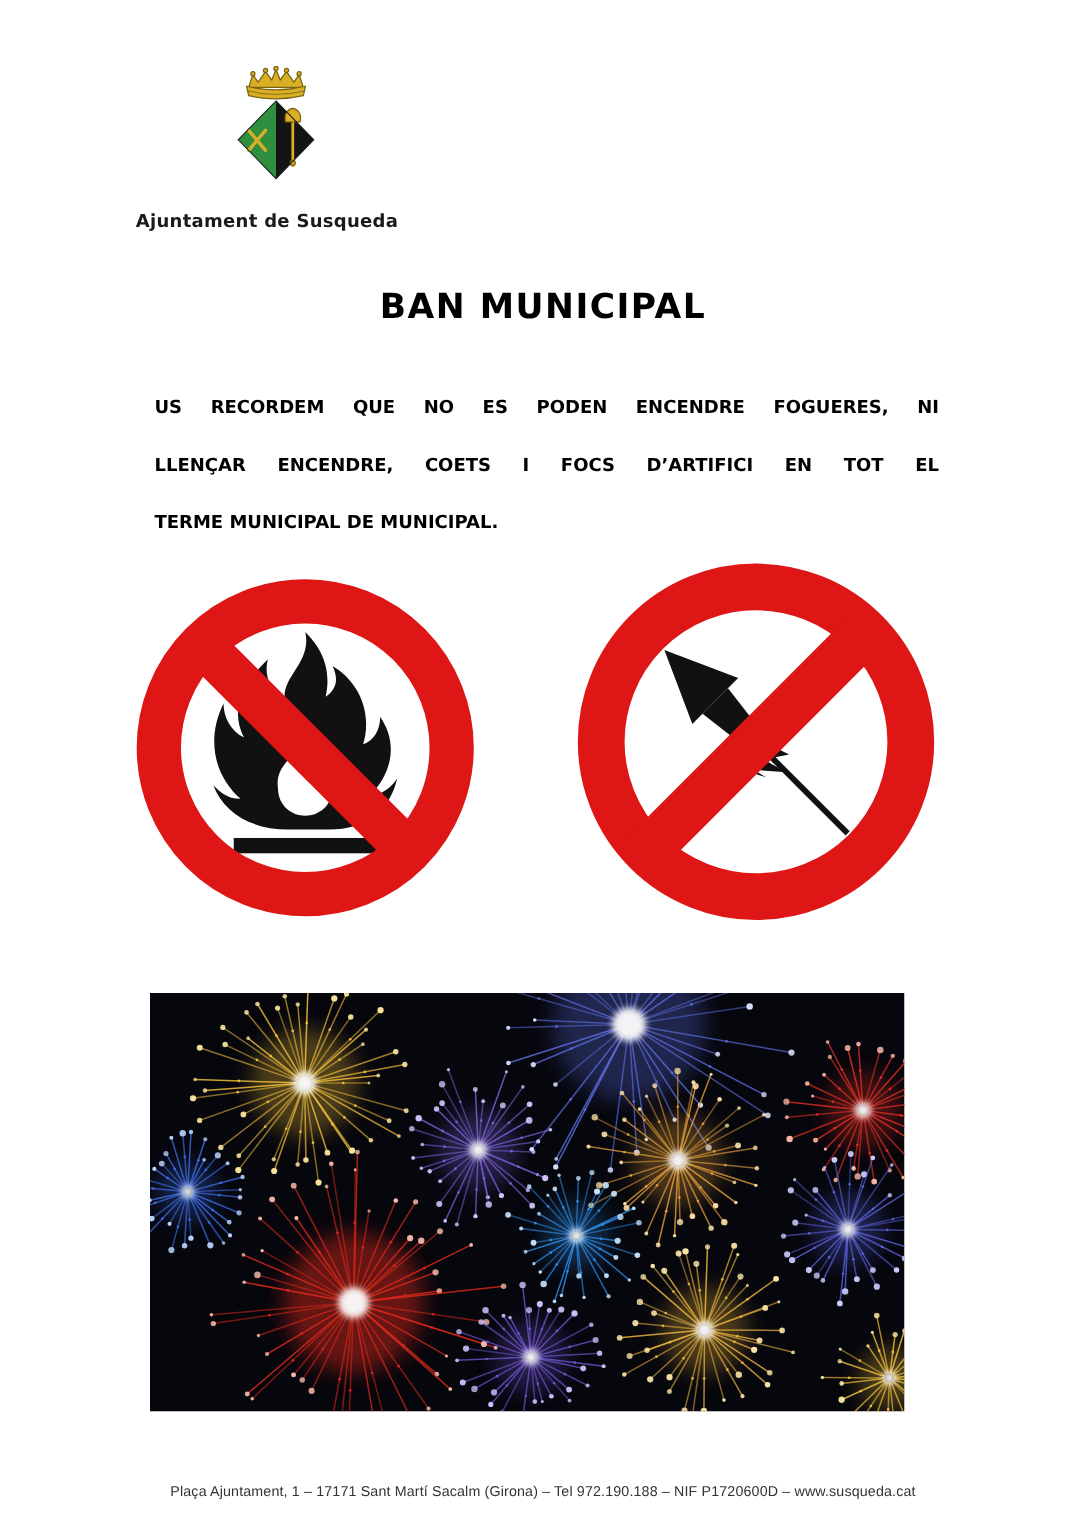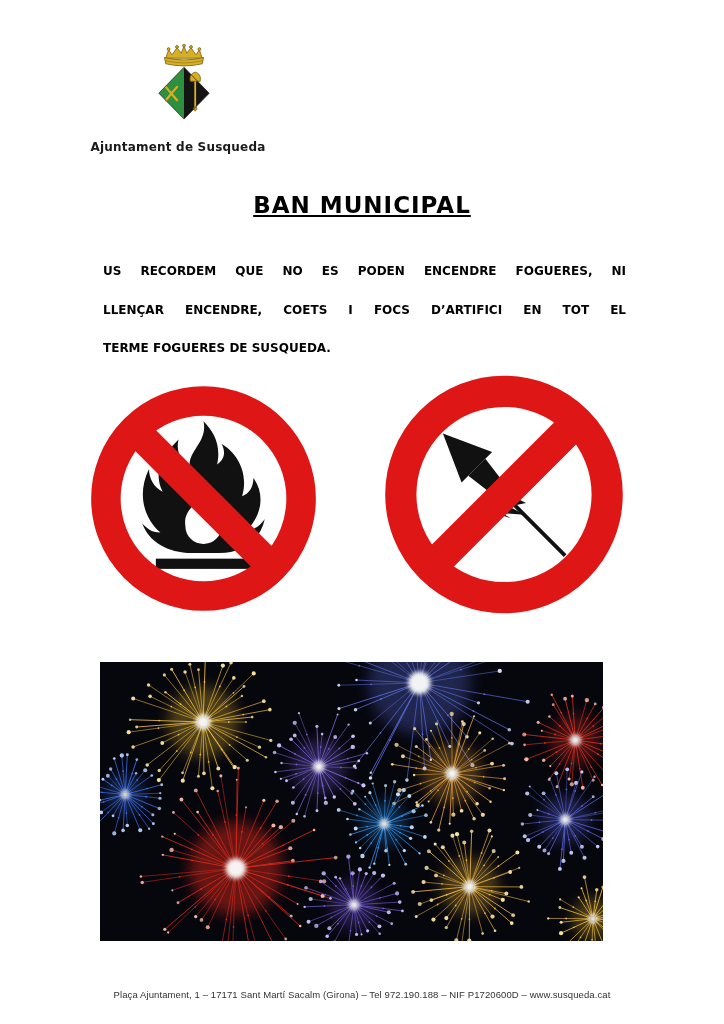--- a/index.html
+++ b/index.html
@@ -9,21 +9,21 @@
   }
   
   .logo-svg{position:absolute;left:149px;top:44px;width:70px;height:76px;}
   .org-name{
     position:absolute;left:90px;top:140px;width:176px;text-align:center;
     font-weight:bold;font-size:12px;letter-spacing:0.2px;color:#1a1a1a;
   }
   
   .title{
     position:absolute;left:0;top:192px;width:100%;margin:0;text-align:center;
-    font-size:23px;font-weight:bold;letter-spacing:1px;color:#000;text-decoration:underline;
+    font-size:23px;font-weight:bold;letter-spacing:1px;color:#000;
   }
   
   .body-text{position:absolute;left:103px;top:252px;width:523px;}
   .bline{font-size:12px;font-weight:bold;line-height:38.5px;color:#000;}
   .bline.j{text-align:justify;text-align-last:justify;}
   
   .sign{position:absolute;}
   .sign svg{width:100%;height:100%;display:block;}
   .sign1{left:90px;top:381px;width:227px;height:235px;}
   .sign2{left:384px;top:373px;width:240px;height:243px;}
@@ -78,21 +78,21 @@
     </g>
   </svg>
 
   <div class="org-name">Ajuntament de Susqueda</div>
 
   <h1 class="title">BAN MUNICIPAL</h1>
 
   <div class="body-text">
     <div class="bline j">US RECORDEM QUE NO ES PODEN ENCENDRE FOGUERES, NI</div>
     <div class="bline j">LLENÇAR ENCENDRE, COETS I FOCS D’ARTIFICI EN TOT EL</div>
-    <div class="bline">TERME FOGUERES DE SUSQUEDA.</div>
+    <div class="bline">TERME MUNICIPAL DE MUNICIPAL.</div>
   </div>
 
   <div class="sign sign1">
     <svg viewBox="0 0 100 100" aria-hidden="true">
       <path class="sym" fill-rule="evenodd" d="M50 16 C52 25 43 29 44 36 C39 33 38 28 39 24 C31 32 28 39 32 47 C28 45 26 41 26 37 C21 47 23 58 31 65 C27 65 25 63 23 61 C26 69 34 74 45 74 L57 74 C68 74 75 68 77 59 C75 62 72 64 69 64 C76 57 77 48 72 41 C72 45 70 48 67 49 C70 39 65 30 58 26 C60 30 59 33 56 35 C58 26 54 20 50 16 Z M50 47 C53 53 59 55 58 62 C58 67 54 70 50 70 C46 70 42 67 42 62 C41 55 47 53 50 47 Z"></path>
       <rect class="sym" x="29" y="76.5" width="42" height="4.5"></rect>
       <circle class="ring" cx="50" cy="50" r="43"></circle>
       <line class="slash" x1="18" y1="18" x2="82" y2="82"></line>
     </svg>
   </div>

